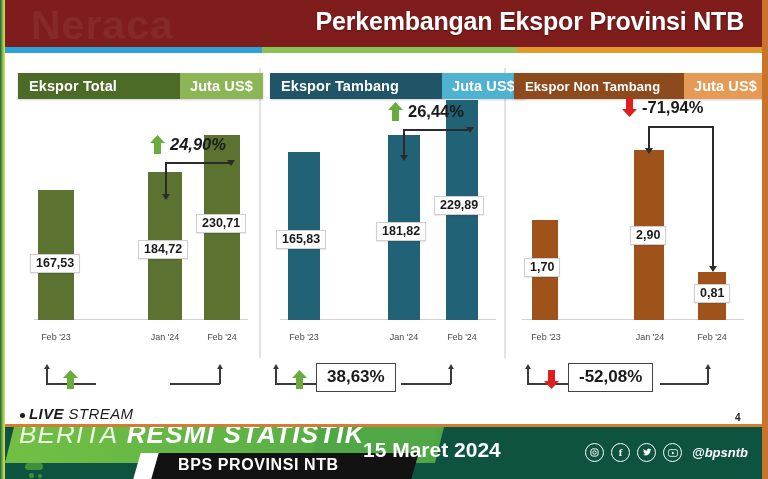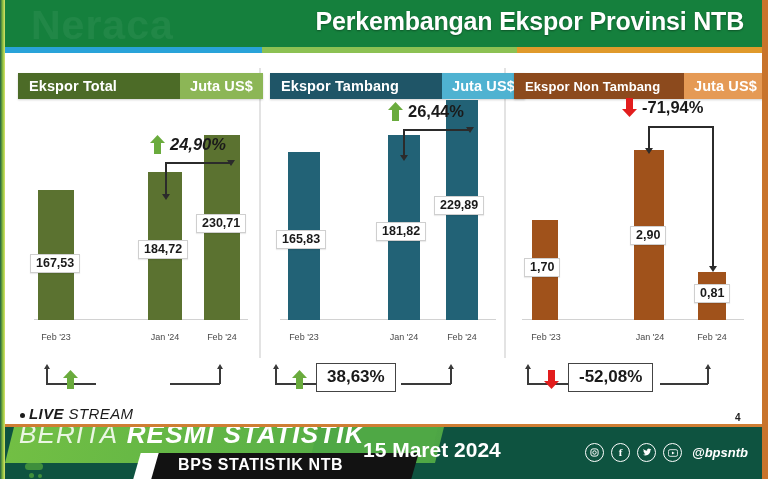--- a/index.html
+++ b/index.html
@@ -27,21 +27,21 @@
     z-index:30;
   }
   .edge-bottom-orange{
     position:absolute;left:5px;right:6px;top:424px;height:3px;
     background:#cf7e33;z-index:25;
   }
 
   
   .header{
     position:absolute;left:5px;top:0;width:757px;height:52px;
-    background:#15803d;
+    background:#7f1d1d;
     overflow:hidden;
   }
   .header-ghost{
     position:absolute;left:26px;top:2px;
     font-size:41px;font-weight:bold;letter-spacing:1px;
     color:rgba(255,255,255,0.055);
     font-family:"Liberation Sans", sans-serif;
     white-space:nowrap;
   }
   .header-title{
@@ -421,21 +421,21 @@
     <div class="footer-greenbar"></div>
     <div class="footer-greenbar2"></div>
 
     <div class="bps-tab-white"></div>
     <div class="bps-tab"></div>
 
     <div class="brs">
       <span class="w1">BERITA</span>
       <span class="w2">RESMI STATISTIK</span>
     </div>
-    <div class="bps-text">BPS STATISTIK NTB</div>
+    <div class="bps-text">BPS PROVINSI NTB</div>
 
     <div class="footer-date">15 Maret 2024</div>
 
     <div class="socials">
       <div class="soc">
         <svg width="9" height="9" viewBox="0 0 10 10">
             <rect x="1" y="1" width="8" height="8" rx="2.4" fill="none" stroke="#fff" stroke-width="1.1"></rect>
             <circle cx="5" cy="5" r="1.9" fill="none" stroke="#fff" stroke-width="1.1"></circle>
           </svg>
       </div>

